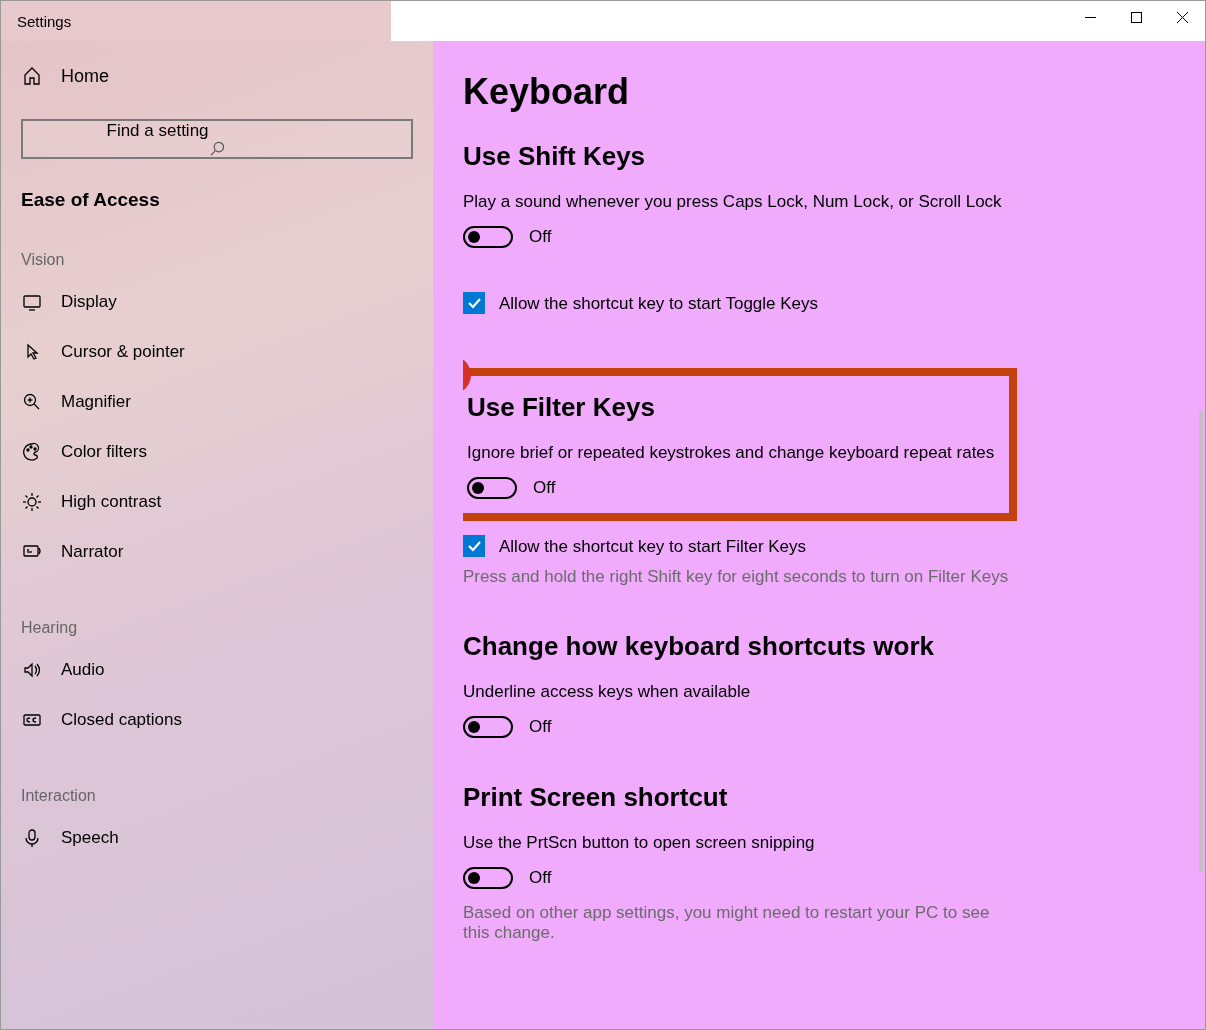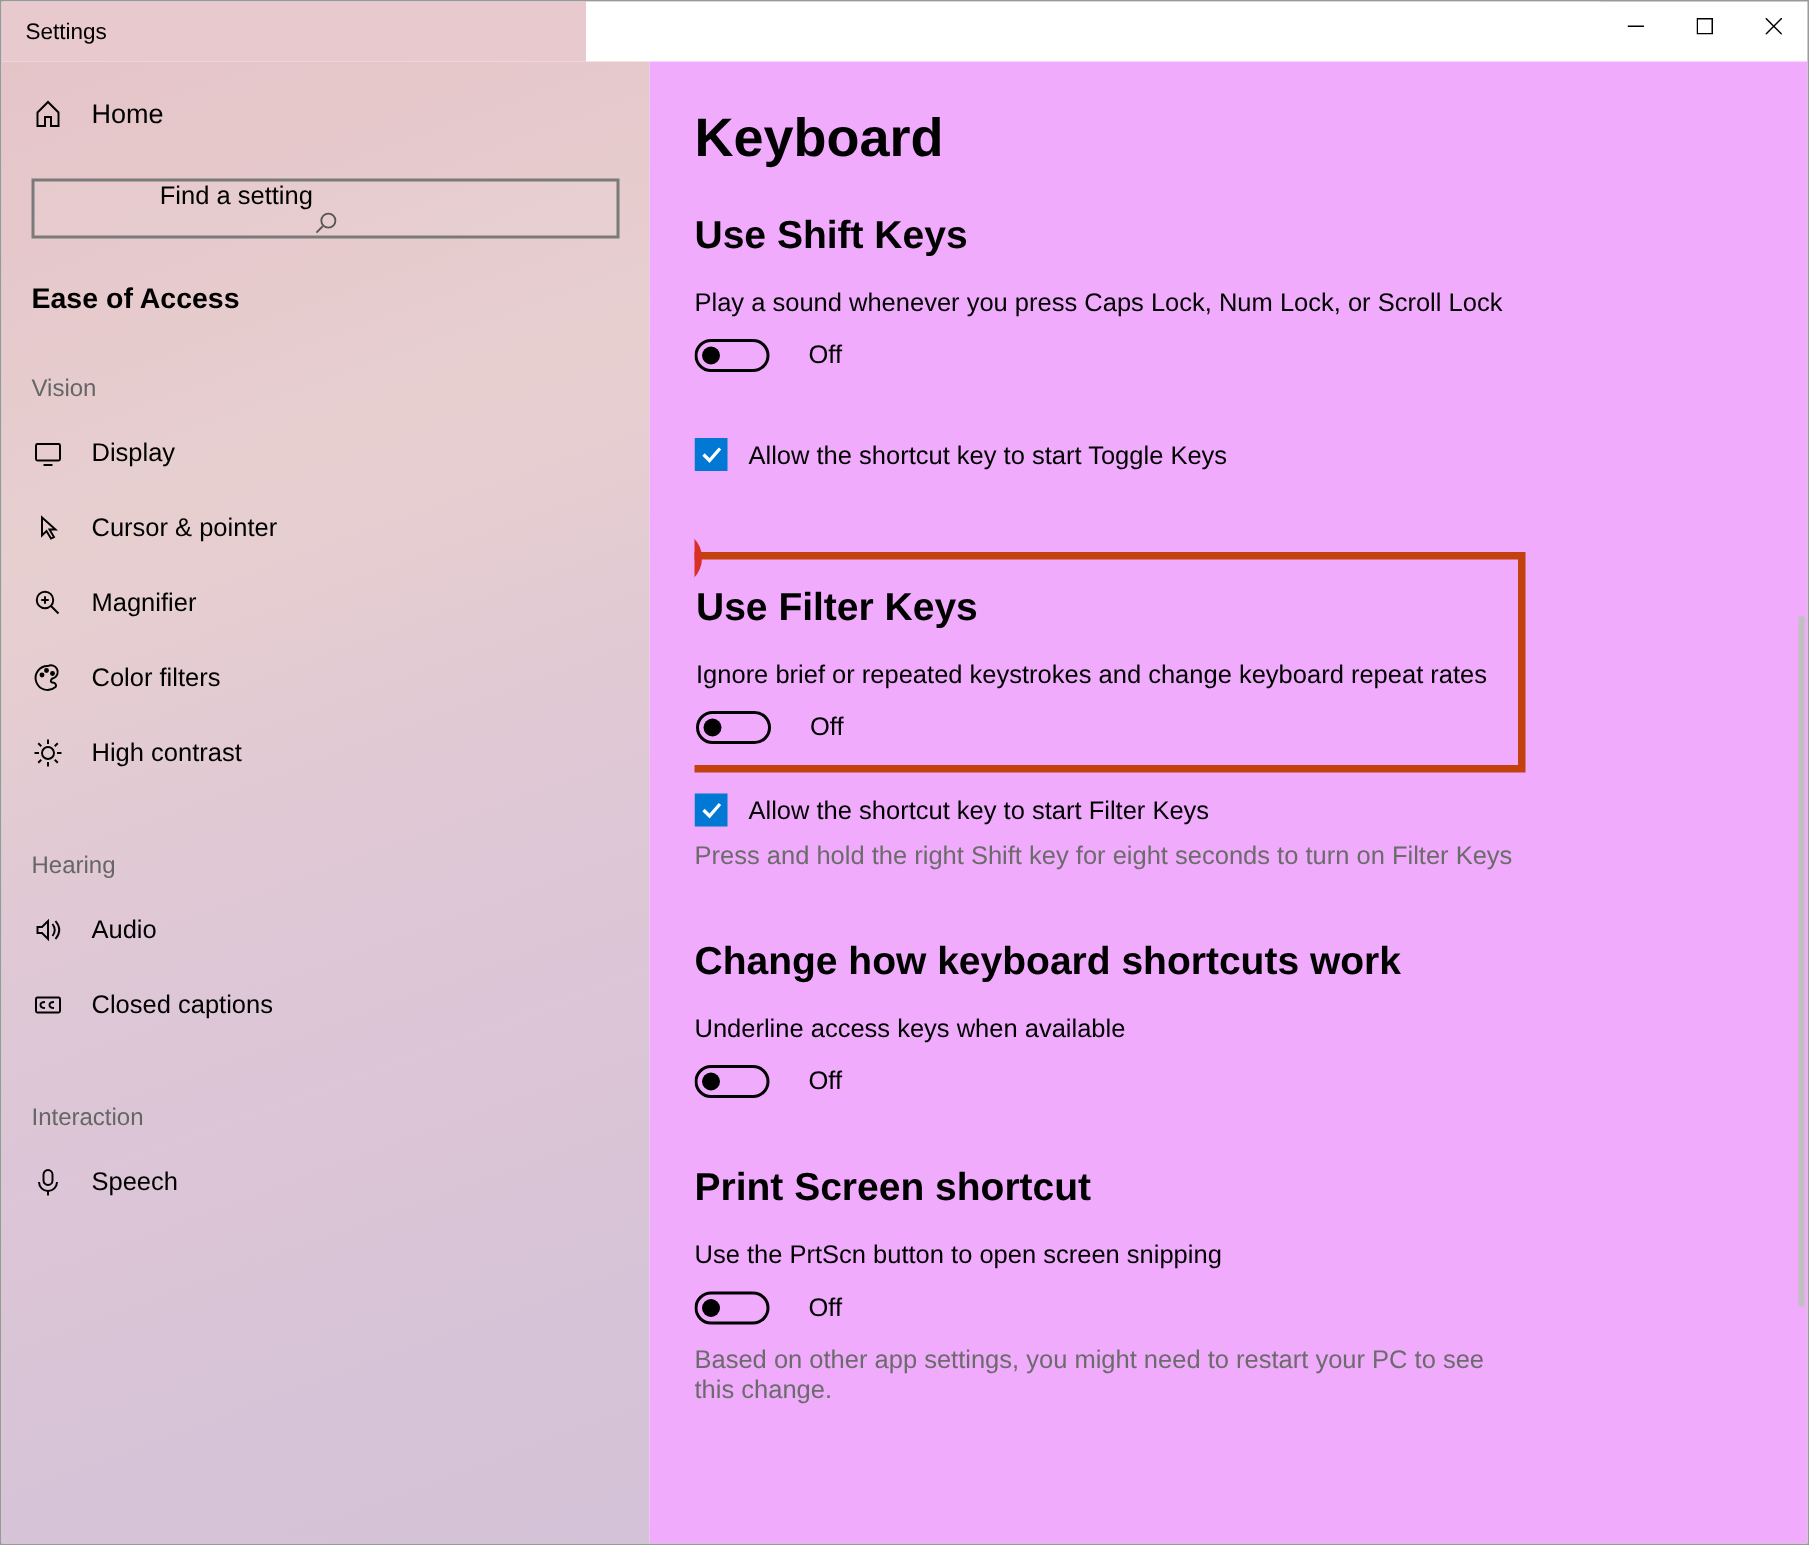--- a/index.html
+++ b/index.html
@@ -24,28 +24,28 @@
 .nav-icon svg { width: 20px; height: 20px; }
 .content { flex: 1; padding: 30px 0 0 30px; position: relative; overflow: hidden; background: #f0abfc; }
 .content-scroll { height: 100%; overflow: hidden; padding-right: 40px; }
 .page-title { font-size: 36px; font-weight: 600; margin-bottom: 28px; }
 .section-title { font-size: 26px; font-weight: 600; margin-bottom: 20px; }
 .body-text { font-size: 17px; color: #000; margin-bottom: 14px; }
 .help-text { font-size: 17px; color: #6b6b6b; max-width: 540px; }
 .toggle-row { display: flex; align-items: center; gap: 16px; margin-bottom: 14px; }
 .toggle { width: 50px; height: 22px; border: 2px solid #000; border-radius: 11px; position: relative; }
 .toggle-knob { width: 12px; height: 12px; background: #000; border-radius: 50%; position: absolute; top: 50%; left: 3px; transform: translateY(-50%); }
-.toggle-label { font-size: 17px; margin-left: 10px; }
+.toggle-label { font-size: 17px; }
 .checkbox-row { display: flex; align-items: flex-end; gap: 14px; margin-bottom: 10px; }
 .checkbox { width: 22px; height: 22px; background: #0078d4; display: flex; align-items: center; justify-content: center; }
 .checkbox svg { width: 16px; height: 16px; }
 .checkbox-label { font-size: 17px; }
 .spacer-lg { height: 44px; }
 .spacer-md { height: 30px; }
-.highlight-box { border: 5px solid #c2410c; padding: 16px 12px 14px; margin: 0 -12px 14px -16px; max-width: 570px; position: relative; }
+.highlight-box { border: 8px solid #c2410c; padding: 16px 12px 14px; margin: 0 -12px 14px -16px; max-width: 570px; position: relative; }
 .step-badge { position: absolute; top: -20px; left: -22px; width: 38px; height: 38px; border-radius: 50%; background: #d93025; color: #fff; display: flex; align-items: center; justify-content: center; font-size: 20px; font-weight: 600; }
 .scrollbar { position: absolute; right: 2px; top: 370px; width: 4px; height: 460px; background: #c0c0c0; }
 </style>
 </head>
 <body>
 
 <div class="titlebar">
   <div class="titlebar-left">
     <span class="titlebar-title">Settings</span>
   </div>
@@ -140,20 +140,31 @@
             <line x1="10" y1="16" x2="10" y2="19"></line>
             <line x1="1" y1="10" x2="4" y2="10"></line>
             <line x1="16" y1="10" x2="19" y2="10"></line>
             <line x1="3.5" y1="3.5" x2="5.5" y2="5.5"></line>
             <line x1="14.5" y1="14.5" x2="16.5" y2="16.5"></line>
             <line x1="3.5" y1="16.5" x2="5.5" y2="14.5"></line>
             <line x1="14.5" y1="5.5" x2="16.5" y2="3.5"></line>
           </svg>
         </span>
       <span>High contrast</span>
+    </div>
+    <div class="nav-item">
+      <span class="nav-icon">
+          <svg viewBox="0 0 20 20" fill="none" stroke="#000" stroke-width="1.3">
+            <rect x="2" y="4" width="14" height="10" rx="1"></rect>
+            <line x1="5" y1="8" x2="7" y2="8"></line>
+            <line x1="5" y1="10" x2="10" y2="10"></line>
+            <path d="M17 6 q2 3 0 6"></path>
+          </svg>
+        </span>
+      <span>Narrator</span>
     </div>
 
     <div class="spacer-md"></div>
     <div class="section-label">Hearing</div>
     <div class="nav-item">
       <span class="nav-icon">
           <svg viewBox="0 0 20 20" fill="none" stroke="#000" stroke-width="1.3">
             <path d="M3 8 H6 L10 4 V16 L6 12 H3 Z"></path>
             <path d="M13 6 q3 4 0 8"></path>
             <path d="M15 4 q5 6 0 12"></path>

